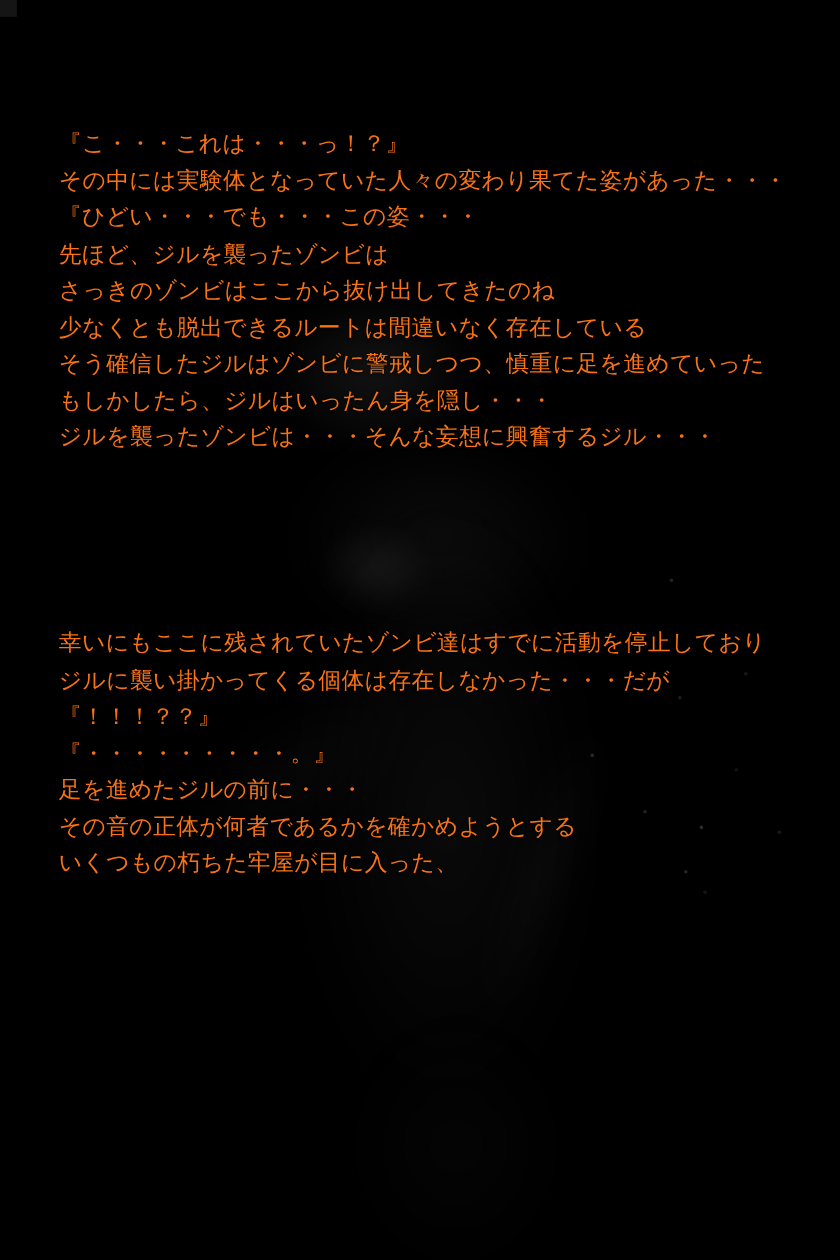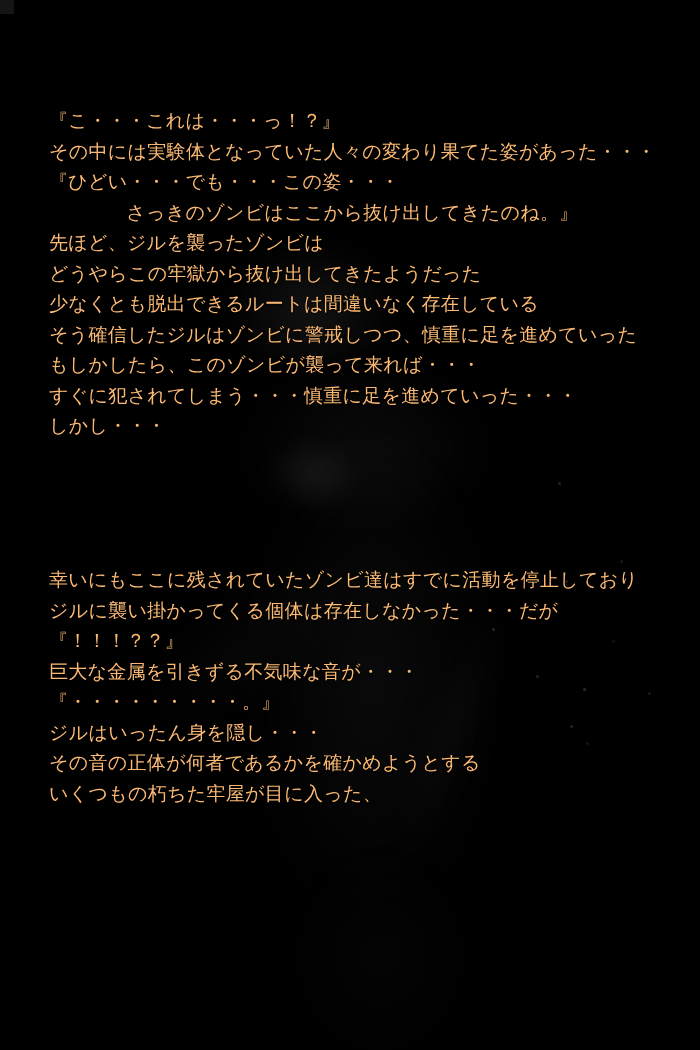--- a/index.html
+++ b/index.html
@@ -61,27 +61,27 @@
   }
   .speck {
     position: absolute; width: 3px; height: 3px; border-radius: 50%;
     background: #9a9a9a;
   }
   
   .story-block {
     position: absolute;
     left: 49px;
     width: 645px;
-    color: #fdba74;
+    color: #f97316;
     font-size: 19px;
     letter-spacing: 0.3px;
     text-shadow: 0 1px 2px rgba(0,0,0,0.85);
   }
   .story-block-1 { top: 105px; }
-  .story-block-2 { top: 564px; }
+  .story-block-2 { top: 521px; }
   .line {
     line-height: 30.5px;
     height: 30.5px;
     white-space: pre;
   }
 </style>
 </head>
 <body>
 
 <div class="screen">
@@ -104,34 +104,31 @@
     <div class="speck" style="left:648px;top:692px;opacity:.16"></div>
     <div class="speck" style="left:570px;top:725px;opacity:.24"></div>
     <div class="speck" style="left:586px;top:742px;opacity:.14"></div>
     <div class="speck" style="left:612px;top:640px;opacity:.12"></div>
   </div>
 
   <div class="story-block story-block-1">
     <div class="line">『こ・・・これは・・・っ！？』</div>
     <div class="line">その中には実験体となっていた人々の変わり果てた姿があった・・・</div>
     <div class="line">『ひどい・・・でも・・・この姿・・・</div>
-    <div class="line">　　　　さっきのゾンビはここから抜け出してきたのね。』</div>
     <div class="line">先ほど、ジルを襲ったゾンビは</div>
-    <div class="line">どうやらこの牢獄から抜け出してきたようだった</div>
+    <div class="line">さっきのゾンビはここから抜け出してきたのね</div>
     <div class="line">少なくとも脱出できるルートは間違いなく存在している</div>
     <div class="line">そう確信したジルはゾンビに警戒しつつ、慎重に足を進めていった</div>
-    <div class="line">もしかしたら、このゾンビが襲って来れば・・・</div>
-    <div class="line">すぐに犯されてしまう・・・慎重に足を進めていった・・・</div>
-    <div class="line">しかし・・・</div>
+    <div class="line">もしかしたら、ジルはいったん身を隠し・・・</div>
+    <div class="line">ジルを襲ったゾンビは・・・そんな妄想に興奮するジル・・・</div>
   </div>
 
   <div class="story-block story-block-2">
     <div class="line">幸いにもここに残されていたゾンビ達はすでに活動を停止しており</div>
     <div class="line">ジルに襲い掛かってくる個体は存在しなかった・・・だが</div>
     <div class="line">『！！！？？』</div>
-    <div class="line">巨大な金属を引きずる不気味な音が・・・</div>
     <div class="line">『・・・・・・・・・。』</div>
-    <div class="line">ジルはいったん身を隠し・・・</div>
+    <div class="line">足を進めたジルの前に・・・</div>
     <div class="line">その音の正体が何者であるかを確かめようとする</div>
     <div class="line">いくつもの朽ちた牢屋が目に入った、</div>
   </div>
 
 </div>
 
 </body></html>

